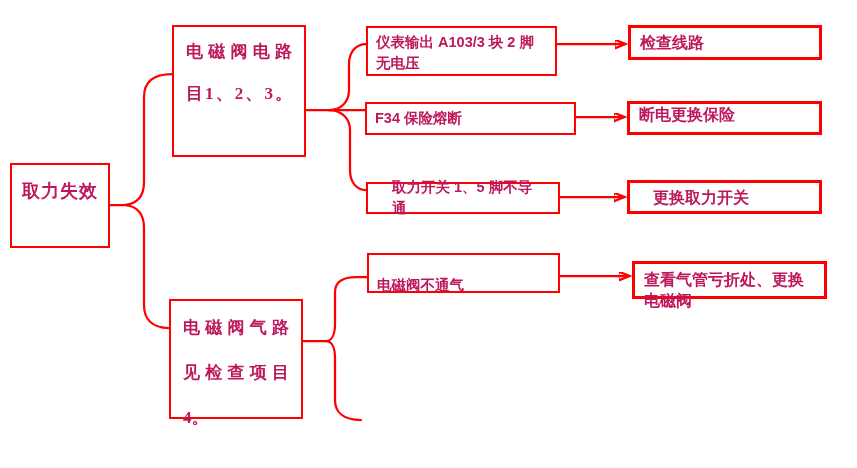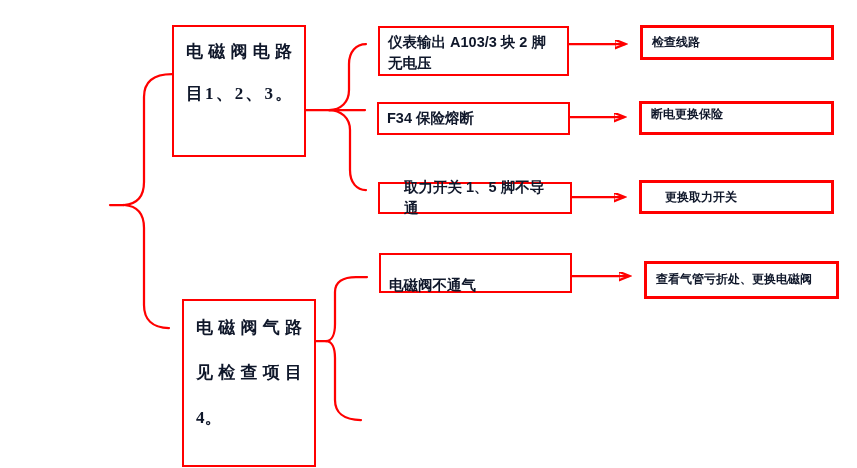--- a/index.html
+++ b/index.html
@@ -8,46 +8,46 @@
     width:857px;height:468px;
     background:#ffffff;
     font-family:"Liberation Sans","DejaVu Sans",sans-serif;
     overflow:hidden;
   }
   .node{
     position:absolute;
     box-sizing:border-box;
     background:#ffffff;
     border:2.5px solid #ff0000;
-    color:#0f172a;
+    color:#be185d;
   }
   .serif{font-family:"Liberation Serif","DejaVu Serif",serif;font-weight:bold;}
-  .sans{font-family:"Liberation Sans","DejaVu Sans",sans-serif;font-weight:bold;margin-left:12px;}
+  .sans{font-family:"Liberation Sans","DejaVu Sans",sans-serif;font-weight:bold;}
 
   
   .root-node{left:10px;top:163px;width:100px;height:85px;font-size:18px;
     text-align:center;padding-top:14px;letter-spacing:1px;}
 
   
   .mid-node{font-size:17px;padding:4px 12px 0 12px;}
   .mid-top{left:172px;top:25px;width:134px;height:132px;}
-  .mid-bottom{left:169px;top:299px;width:134px;height:168px;margin-left:13px;}
+  .mid-bottom{left:169px;top:299px;width:134px;height:120px;}
   .mid-line{line-height:42px;text-align:justify;text-align-last:justify;}
   .mid-bottom .mid-line{line-height:45px;}
   .mid-line.no-just{text-align:left;text-align-last:left;}
 
   
   .fault-node{font-size:14.5px;line-height:21px;padding:4px 8px;}
   .fault-1{left:366px;top:26px;width:191px;height:50px;}
-  .fault-2{left:365px;top:102px;width:193px;height:33px;display:flex;align-items:center;padding:0 8px;}
+  .fault-2{left:365px;top:102px;width:211px;height:33px;display:flex;align-items:center;padding:0 8px;}
   .fault-3{left:366px;top:182px;width:194px;height:32px;display:flex;align-items:center;padding:0 24px;}
   .fault-4{left:367px;top:253px;width:193px;height:40px;padding-top:20px;}
 
   
-  .remedy-node{font-size:12px;line-height:21px;border-width:3px;}
+  .remedy-node{font-size:16px;line-height:21px;border-width:3px;}
   .remedy-1{left:628px;top:25px;width:194px;height:35px;display:flex;align-items:center;padding:0 9px;}
   .remedy-2{left:627px;top:101px;width:195px;height:34px;display:flex;align-items:flex-start;padding:0 9px;}
   .remedy-3{left:627px;top:180px;width:195px;height:34px;display:flex;align-items:center;padding:0 23px;}
   .remedy-4{left:632px;top:261px;width:195px;height:38px;padding:5px 9px;}
 
   svg.wires{position:absolute;left:0;top:0;width:857px;height:468px;pointer-events:none;}
   svg.wires path, svg.wires line{stroke:#ff0000;stroke-width:2.25;fill:none;stroke-linecap:round;}
 </style>
 </head>
 <body>
@@ -79,20 +79,23 @@
       <path d="M326,341 C332,341 335,334 335,324 L335,292 C335,282 343,277 356,277 L367,277"></path>
       <path d="M326,341 C332,341 335,348 335,358 L335,400 C335,412 343,420 361,420"></path>
     </g>
 
     <line x1="557" y1="44" x2="625" y2="44" marker-end="url(#arrowhead)"></line>
     <line x1="558" y1="117" x2="624" y2="117" marker-end="url(#arrowhead)"></line>
     <line x1="560" y1="197" x2="624" y2="197" marker-end="url(#arrowhead)"></line>
     <line x1="560" y1="276" x2="629" y2="276" marker-end="url(#arrowhead)"></line>
   </svg>
 
+  <div class="node serif root-node">
+    <span>取力失效</span>
+  </div>
 
   <div class="node serif mid-node mid-top">
     <div class="mid-line">电磁阀电路</div>
     <div class="mid-line">目1、2、3。</div>
   </div>
 
   <div class="node serif mid-node mid-bottom">
     <div class="mid-line">电磁阀气路</div>
     <div class="mid-line">见检查项目</div>
     <div class="mid-line no-just">4。</div>

